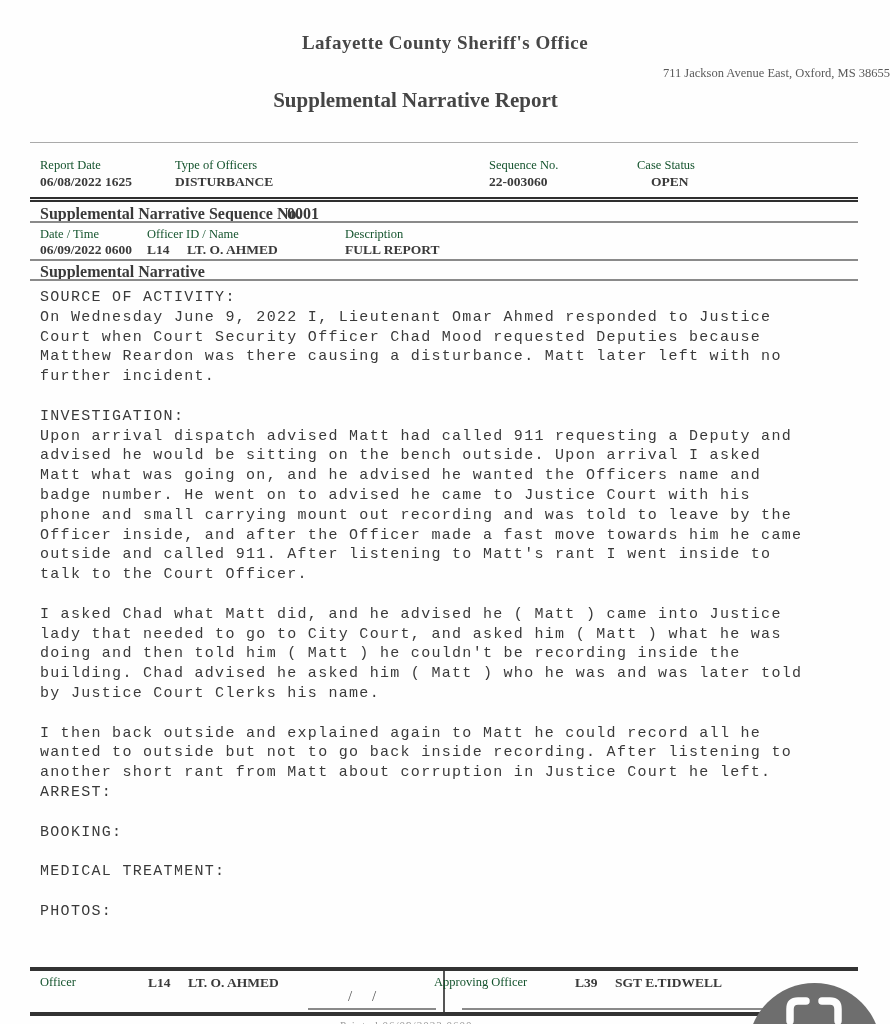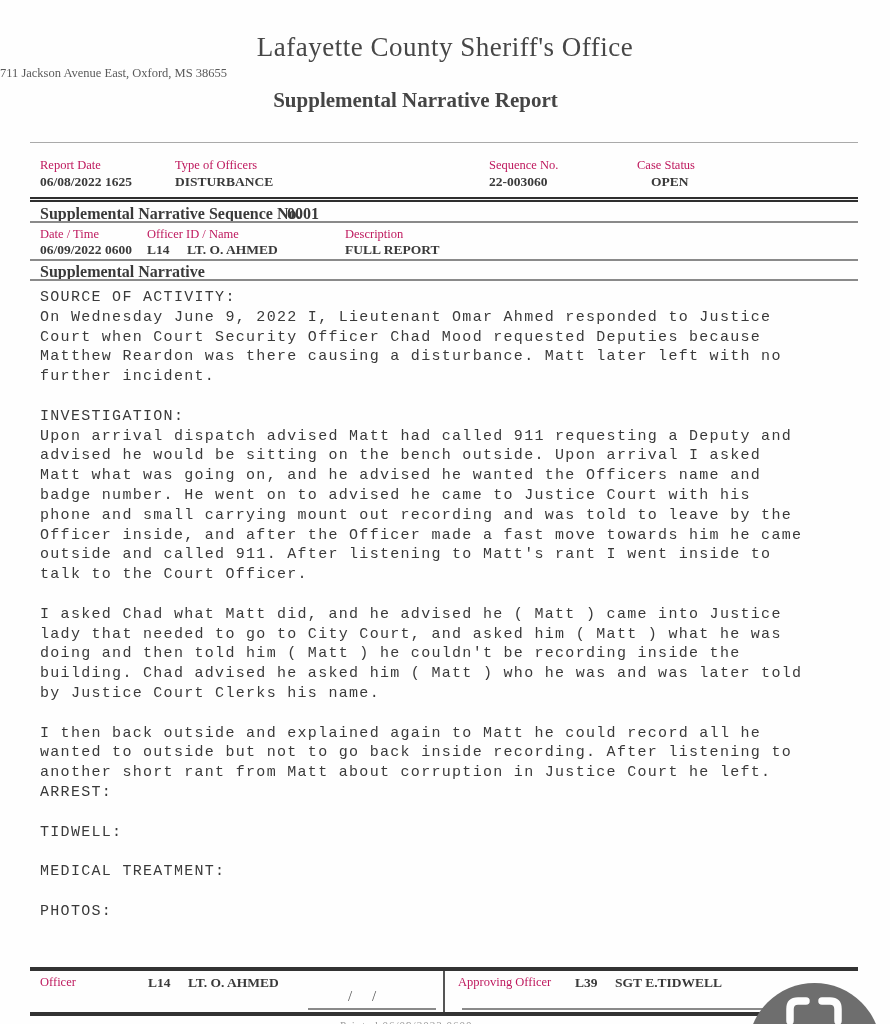--- a/index.html
+++ b/index.html
@@ -6,31 +6,31 @@
   .page{
     position:relative;
     width:890px;height:1024px;
     background:#fefefe;
     overflow:hidden;
     font-family:"Liberation Serif", serif;
     color:#3b3b3b;
   }
   .abs{position:absolute;}
   
-  .hdr-title{left:0;top:32px;width:890px;text-align:center;font-size:27px;font-weight:normal;color:#474747;letter-spacing:.5px;}
-  .hdr-addr{left:0;top:66px;width:890px;text-align:left;font-size:12.5px;color:#5a5a5a;}
+  .hdr-title{left:0;top:32px;width:890px;text-align:center;font-size:19px;font-weight:bold;color:#474747;letter-spacing:.5px;}
+  .hdr-addr{left:0;top:66px;width:890px;text-align:right;font-size:12.5px;color:#5a5a5a;}
   .hdr-sub{left:0;top:88px;width:831px;text-align:center;font-size:21px;font-weight:bold;color:#454545;}
   
   .rule-thin{height:2px;background:#8a8a8a;}
   .rule-hair{height:1px;background:#aaaaaa;}
   .rule-heavy{height:5px;border-top:2px solid #2e2e2e;border-bottom:2px solid #2e2e2e;background:#f5f5f5;box-sizing:border-box;}
   .rule-heavy2{height:4px;background:#333333;}
   .vrule{width:2px;background:#555555;}
   
-  .lbl{font-size:12.5px;color:#be185d;white-space:nowrap;}
+  .lbl{font-size:12.5px;color:#14532d;white-space:nowrap;}
   .val{font-size:13.5px;font-weight:bold;color:#3a3a3a;white-space:nowrap;}
   .lblb{font-size:16px;font-weight:bold;color:#3a3a3a;white-space:nowrap;}
   
   .narrative{left:40px;top:288px;width:800px;font-family:"Liberation Mono", monospace;font-size:15px;font-weight:500;letter-spacing:1.3px;color:#3a3a3a;}
   .nline{height:19.8px;line-height:19.8px;white-space:pre;overflow:visible;}
   
   .slashes{font-size:15px;color:#555;letter-spacing:8px;}
   .clipped-print{font-size:11px;color:#9a9a9a;letter-spacing:1px;white-space:nowrap;}
   
   .fab{
@@ -98,35 +98,35 @@
       <div class="nline">lady that needed to go to City Court, and asked him ( Matt ) what he was</div>
       <div class="nline">doing and then told him ( Matt ) he couldn't be recording inside the</div>
       <div class="nline">building. Chad advised he asked him ( Matt ) who he was and was later told</div>
       <div class="nline">by Justice Court Clerks his name.</div>
       <div class="nline"></div>
       <div class="nline">I then back outside and explained again to Matt he could record all he</div>
       <div class="nline">wanted to outside but not to go back inside recording. After listening to</div>
       <div class="nline">another short rant from Matt about corruption in Justice Court he left.</div>
       <div class="nline">ARREST:</div>
       <div class="nline"></div>
-      <div class="nline">TIDWELL:</div>
+      <div class="nline">BOOKING:</div>
       <div class="nline"></div>
       <div class="nline">MEDICAL TREATMENT:</div>
       <div class="nline"></div>
       <div class="nline">PHOTOS:</div>
     </div>
 
   <div class="abs rule-heavy2" style="left:30px;top:967px;width:828px;"></div>
   <div class="abs vrule" style="left:443px;top:971px;height:42px;"></div>
 
   <div class="abs lbl" style="left:40px;top:975px;">Officer</div>
   <div class="abs val" style="left:148px;top:975px;">L14</div>
   <div class="abs val" style="left:188px;top:975px;">LT. O. AHMED</div>
 
-  <div class="abs lbl" style="left:458px;top:975px;font-family:Liberation Serif, serif;">Approving Officer</div>
+  <div class="abs lbl" style="left:434px;top:975px;font-family:Liberation Serif, serif;">Approving Officer</div>
   <div class="abs val" style="left:575px;top:975px;">L39</div>
   <div class="abs val" style="left:615px;top:975px;">SGT E.TIDWELL</div>
 
   <div class="abs slashes" style="left:348px;top:988px;">/ /</div>
   <div class="abs rule-thin" style="left:308px;top:1008px;width:128px;height:1.5px;"></div>
   <div class="abs rule-thin" style="left:462px;top:1008px;width:385px;height:1.5px;"></div>
   <div class="abs rule-heavy2" style="left:30px;top:1012px;width:828px;"></div>
 
   <div class="abs clipped-print" style="left:340px;top:1019px;">Printed 06/09/2022 0600</div>
 

